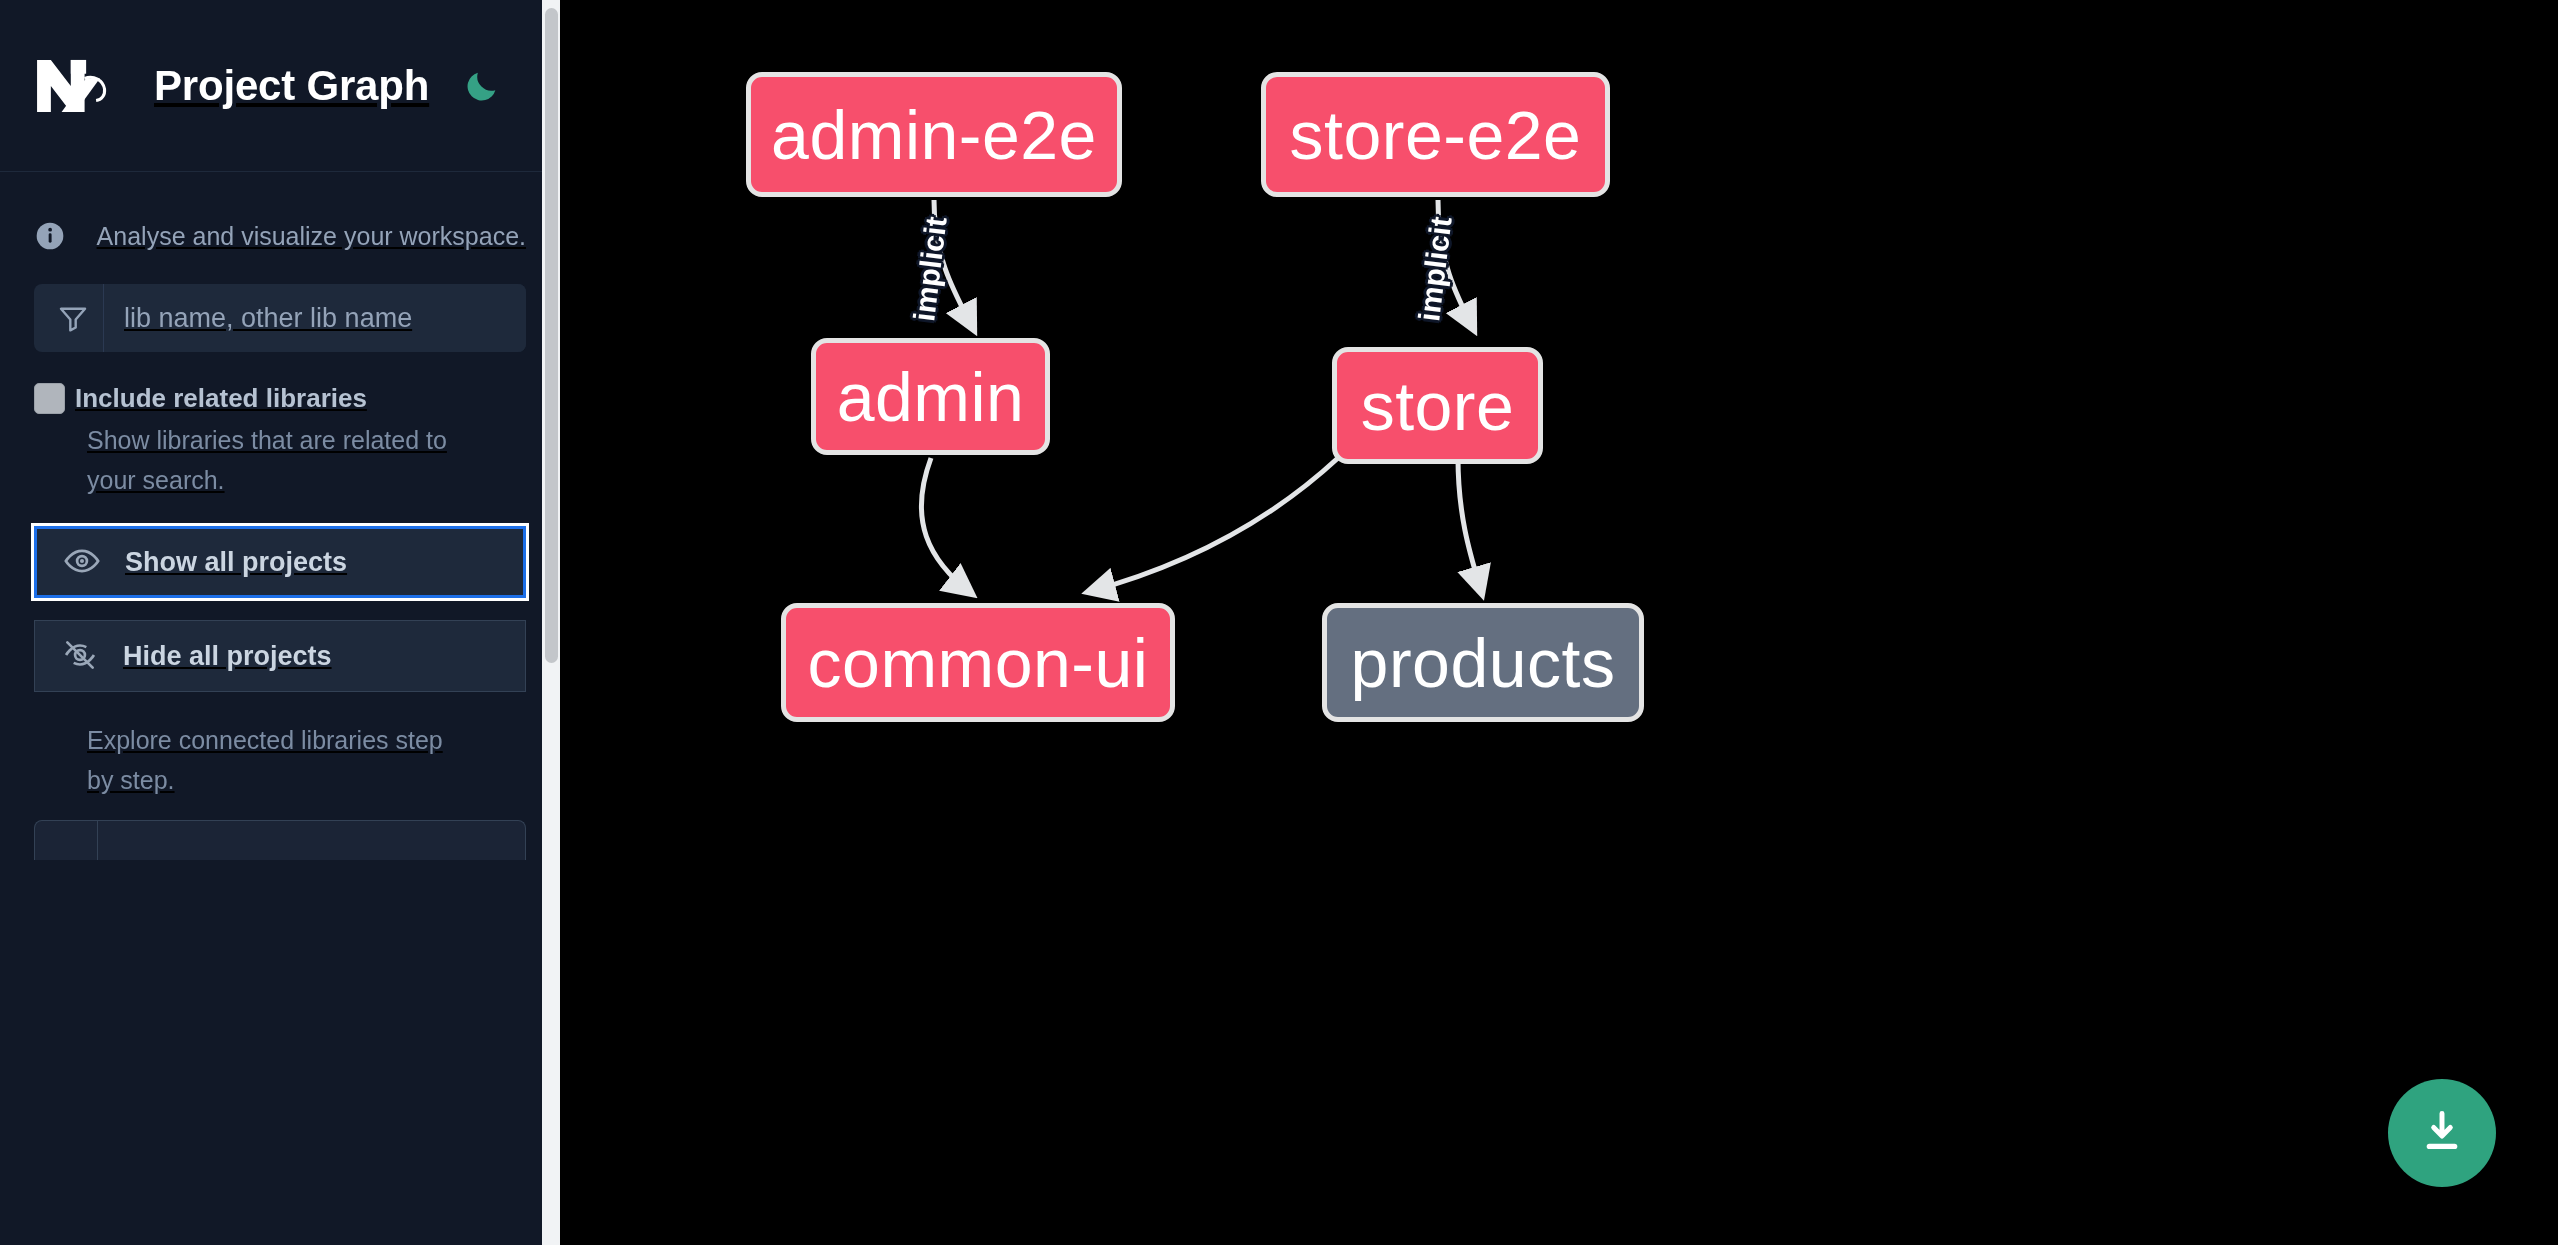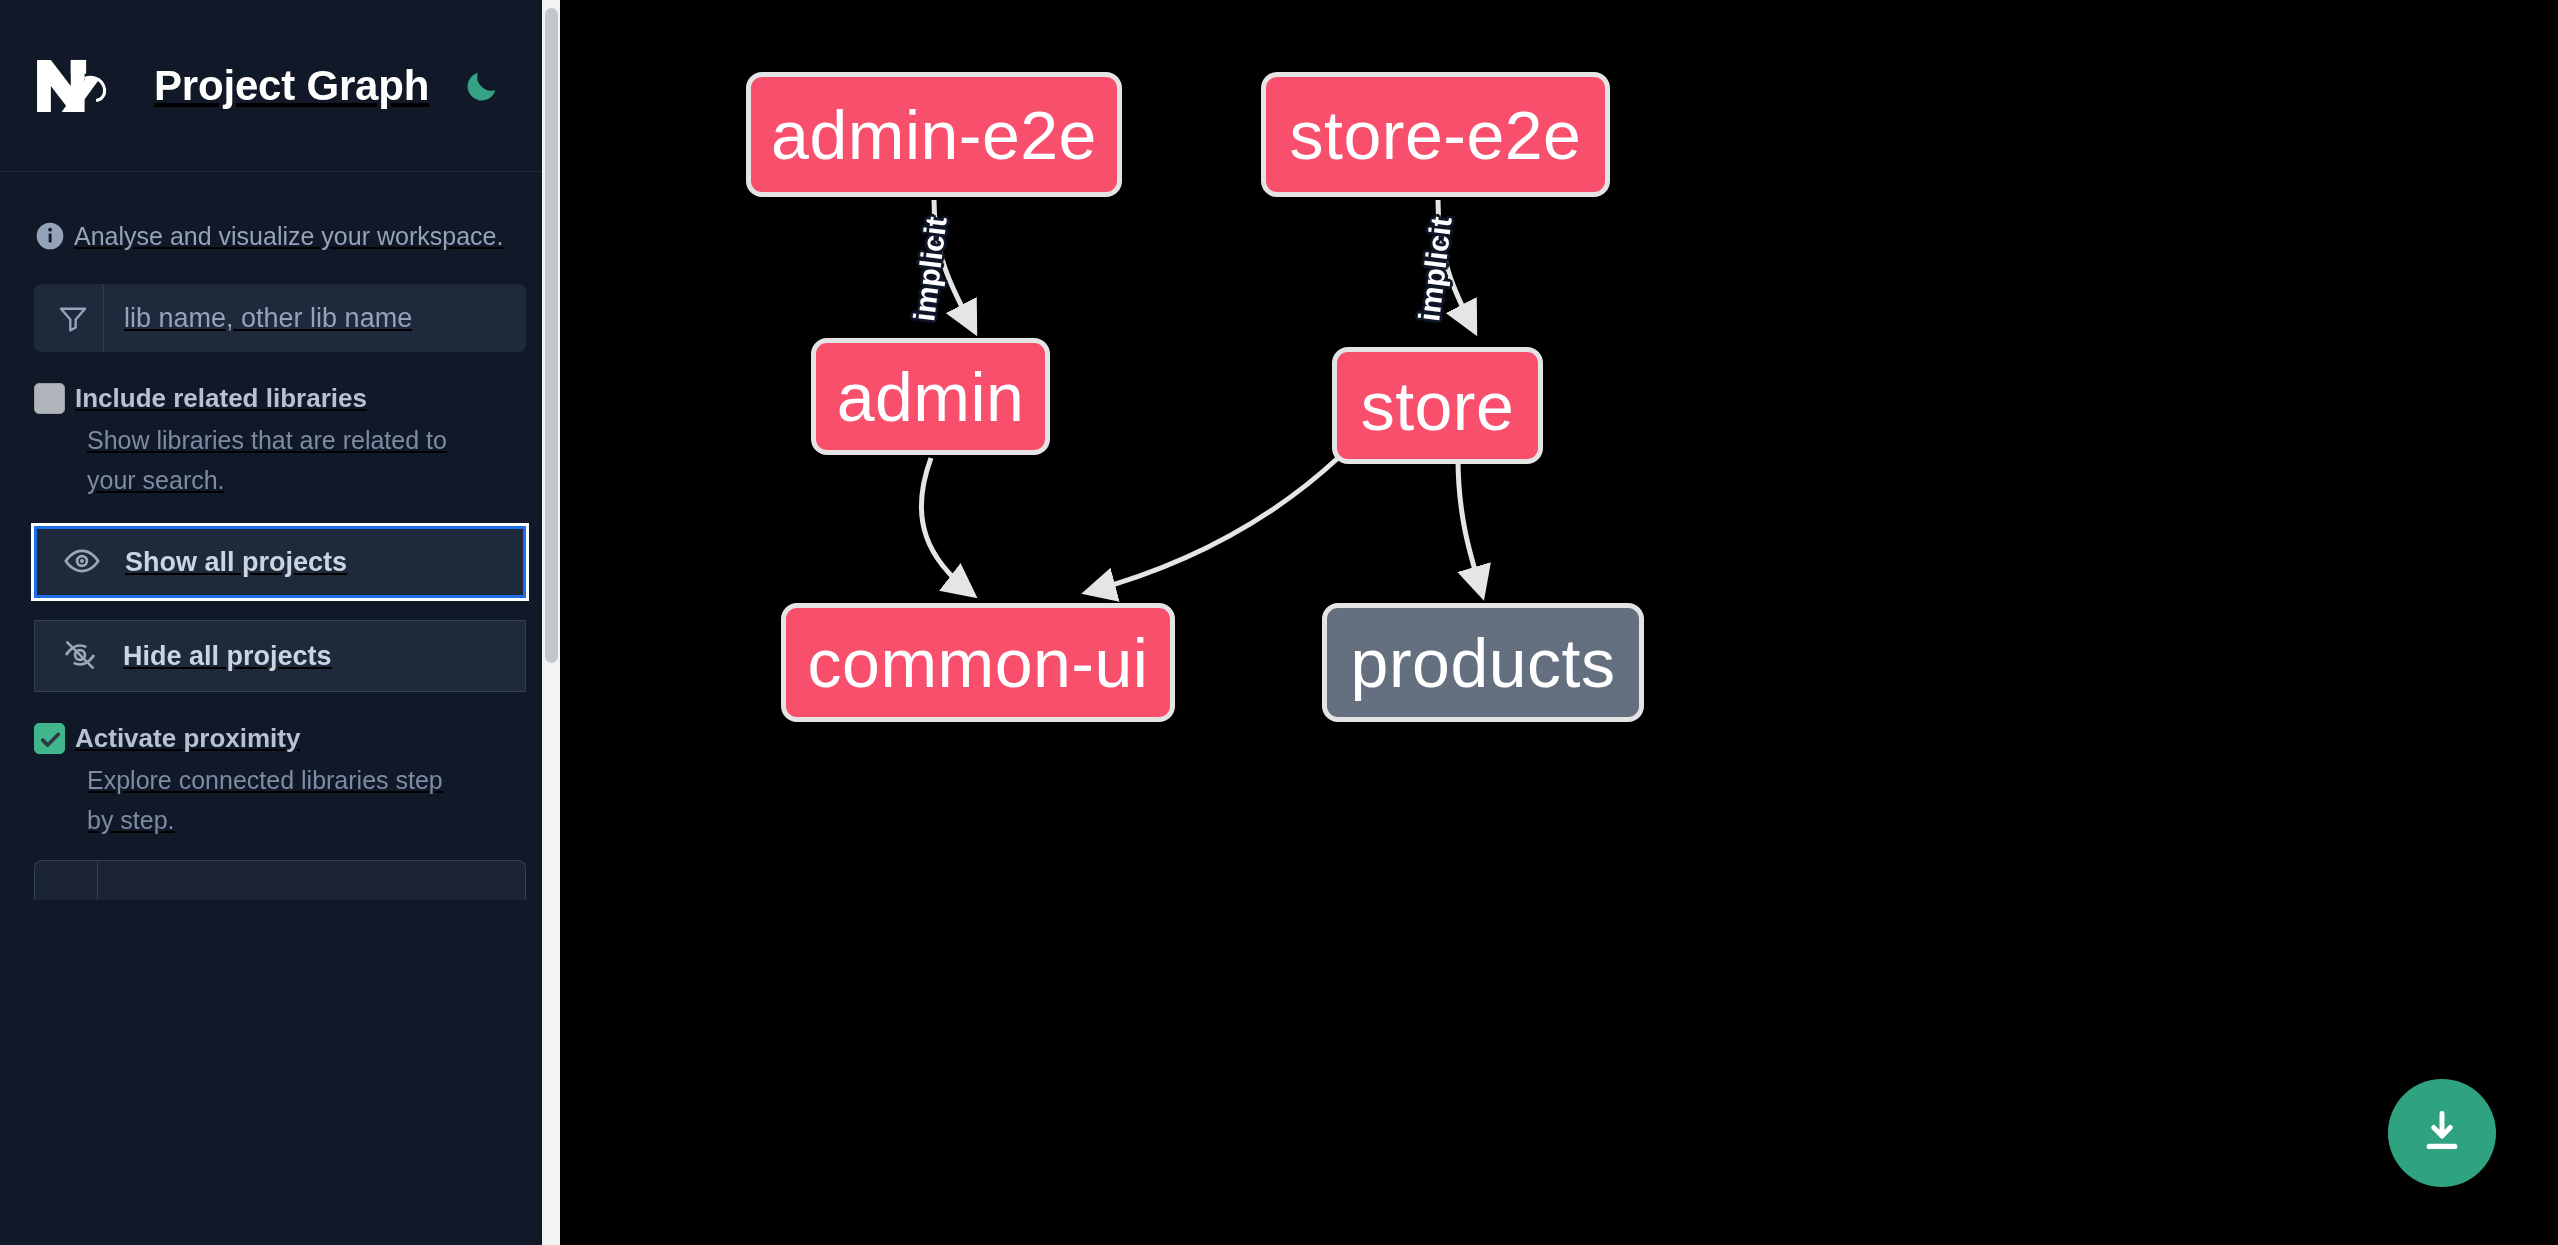--- a/index.html
+++ b/index.html
@@ -42,20 +42,21 @@
     display: flex; align-items: center; justify-content: center;
     cursor: pointer;
     background: none; border: none;
   }
 
   .sb-tagline {
     display: flex; align-items: center;
     gap: 8px;
     padding: 38px 34px 0 34px;
     height: 90px;
+    justify-content: space-between;
   }
   .info-icon { flex: 0 0 32px; width: 32px; height: 32px; }
   .sb-tagline-text {
     color: #94A3B8;
     font-size: 25px;
     white-space: nowrap;
   }
 
   .filter-row {
     margin: 22px 34px 0 34px;
@@ -292,28 +293,20 @@
               <circle cx="12" cy="12" r="3.1" fill="none" stroke="#9AA7B8" stroke-width="1.7"></circle>
               <path stroke="#9AA7B8" stroke-width="1.7" stroke-linecap="round" d="M4 4l16 16"></path>
             </svg>
           </span>
           <span class="glabel">Hide all projects</span>
         </button>
       </div>
 
 
       <div class="check-group">
-        <div class="check-row">
-          <span class="cbox green">
-            <svg width="25" height="25" viewBox="0 0 24 24" aria-hidden="true">
-              <path fill="none" stroke="#2F3742" stroke-width="3.4" stroke-linecap="round" stroke-linejoin="round" d="M4.5 12.6l4.8 4.8L19.5 7"></path>
-            </svg>
-          </span>
-          <span class="check-label">Activate proximity</span>
-        </div>
         <div class="check-desc">Explore connected libraries step by step.</div>
       </div>
 
       <div class="sb-bottom-peek">
         <span class="pk-div"></span>
       </div>
 
     </div>
 
     <div id="sb-scroll-track">

